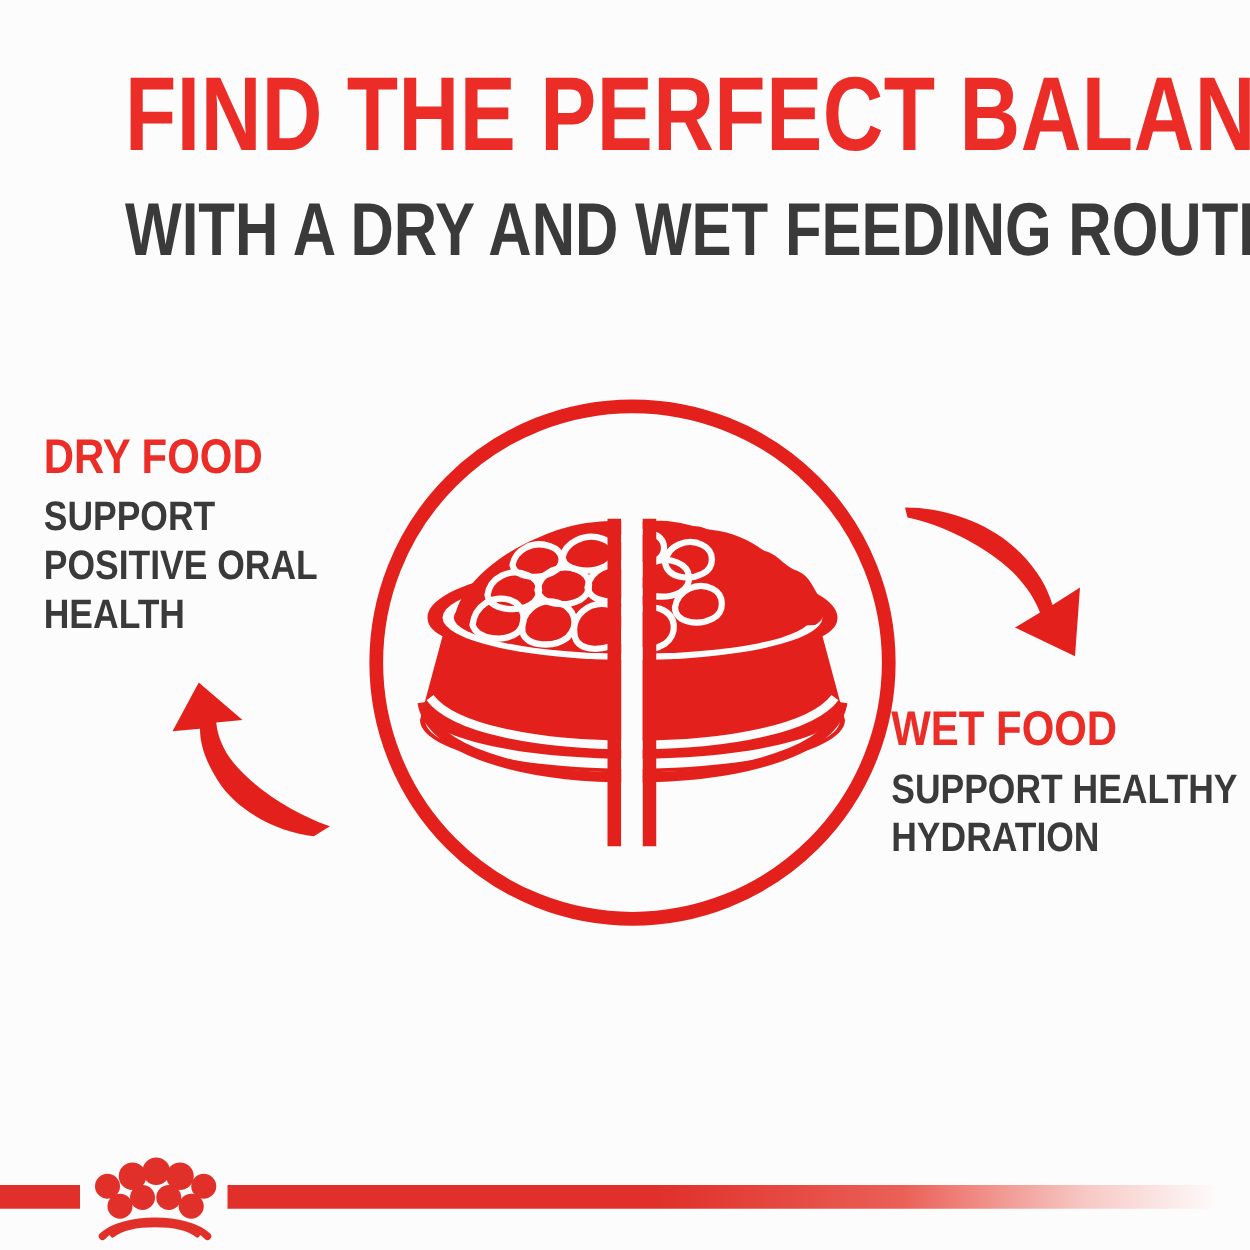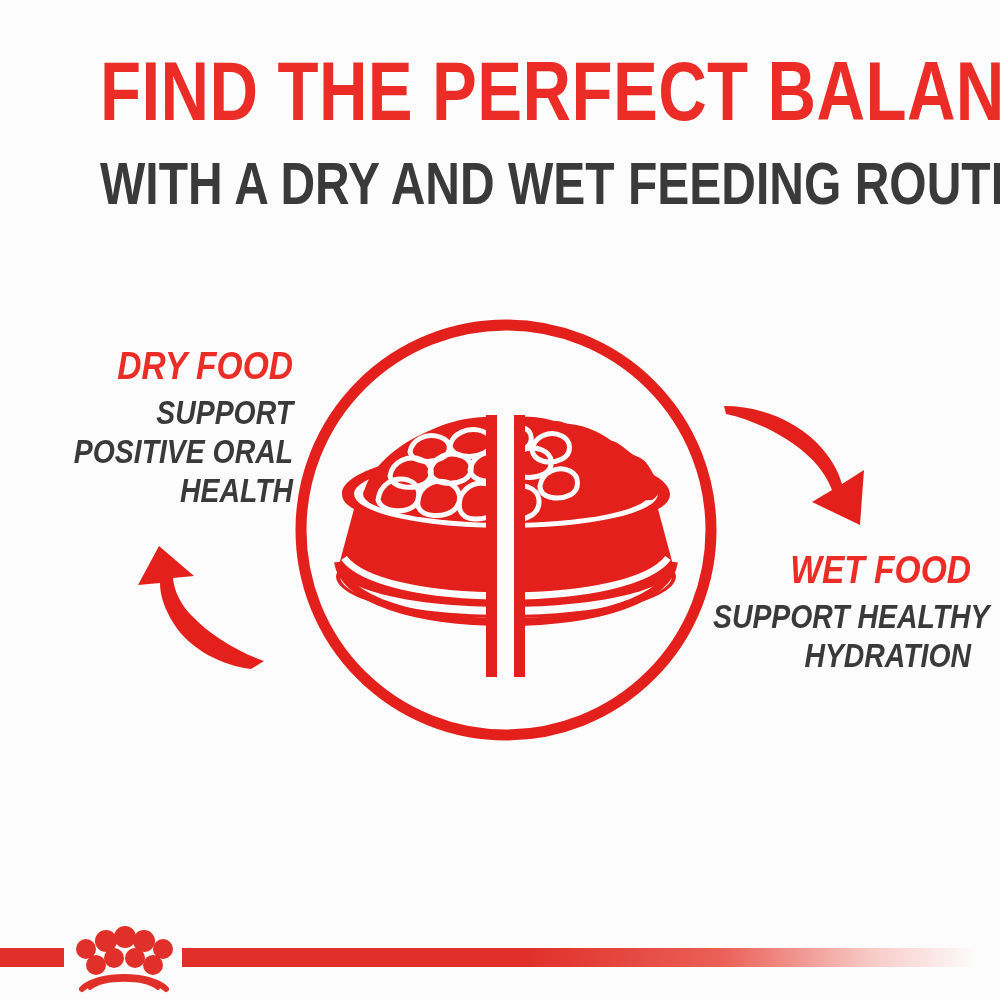--- a/index.html
+++ b/index.html
@@ -32,37 +32,37 @@
     font-size:60px;
     line-height:1.0;
     font-weight:700;
     color:#3a3a3a;
     transform:scaleX(0.80);
     transform-origin:center top;
     white-space:nowrap;
   }
 
   
-  .side-block { position:absolute; text-align:right;font-style:italic; }
+  .side-block { position:absolute; text-align:left; }
   .side-title {
     font-size:39px; font-weight:700; color:#ec2d27;
     letter-spacing:0px; line-height:1.0;
     transform:scaleX(0.86); transform-origin:center;
     white-space:nowrap;
   }
   .side-body {
     margin-top:9px;
     font-size:33px; font-weight:700; color:#3a3a3a;
     line-height:1.18;
     transform:scaleX(0.86); transform-origin:center top;
   }
   .side-body div { white-space:nowrap; }
 
   #dry-block  { left:14px;  top:346px; width:300px; }
-  #wet-block  { right:8px;  top:550px; width:300px; }
+  #wet-block  { right:8px;  top:564px; width:300px; }
 
   
   .bottom-caption {
     position:absolute; top:806px; left:0; width:1000px; text-align:center;
     font-size:33px; font-weight:700; color:#3a3a3a; line-height:1.22;
   }
   .bottom-caption div { transform:scaleX(0.86); white-space:nowrap; }
 
   
   #bowl-art { position:absolute; left:278px; top:300px; width:460px; height:460px; }

